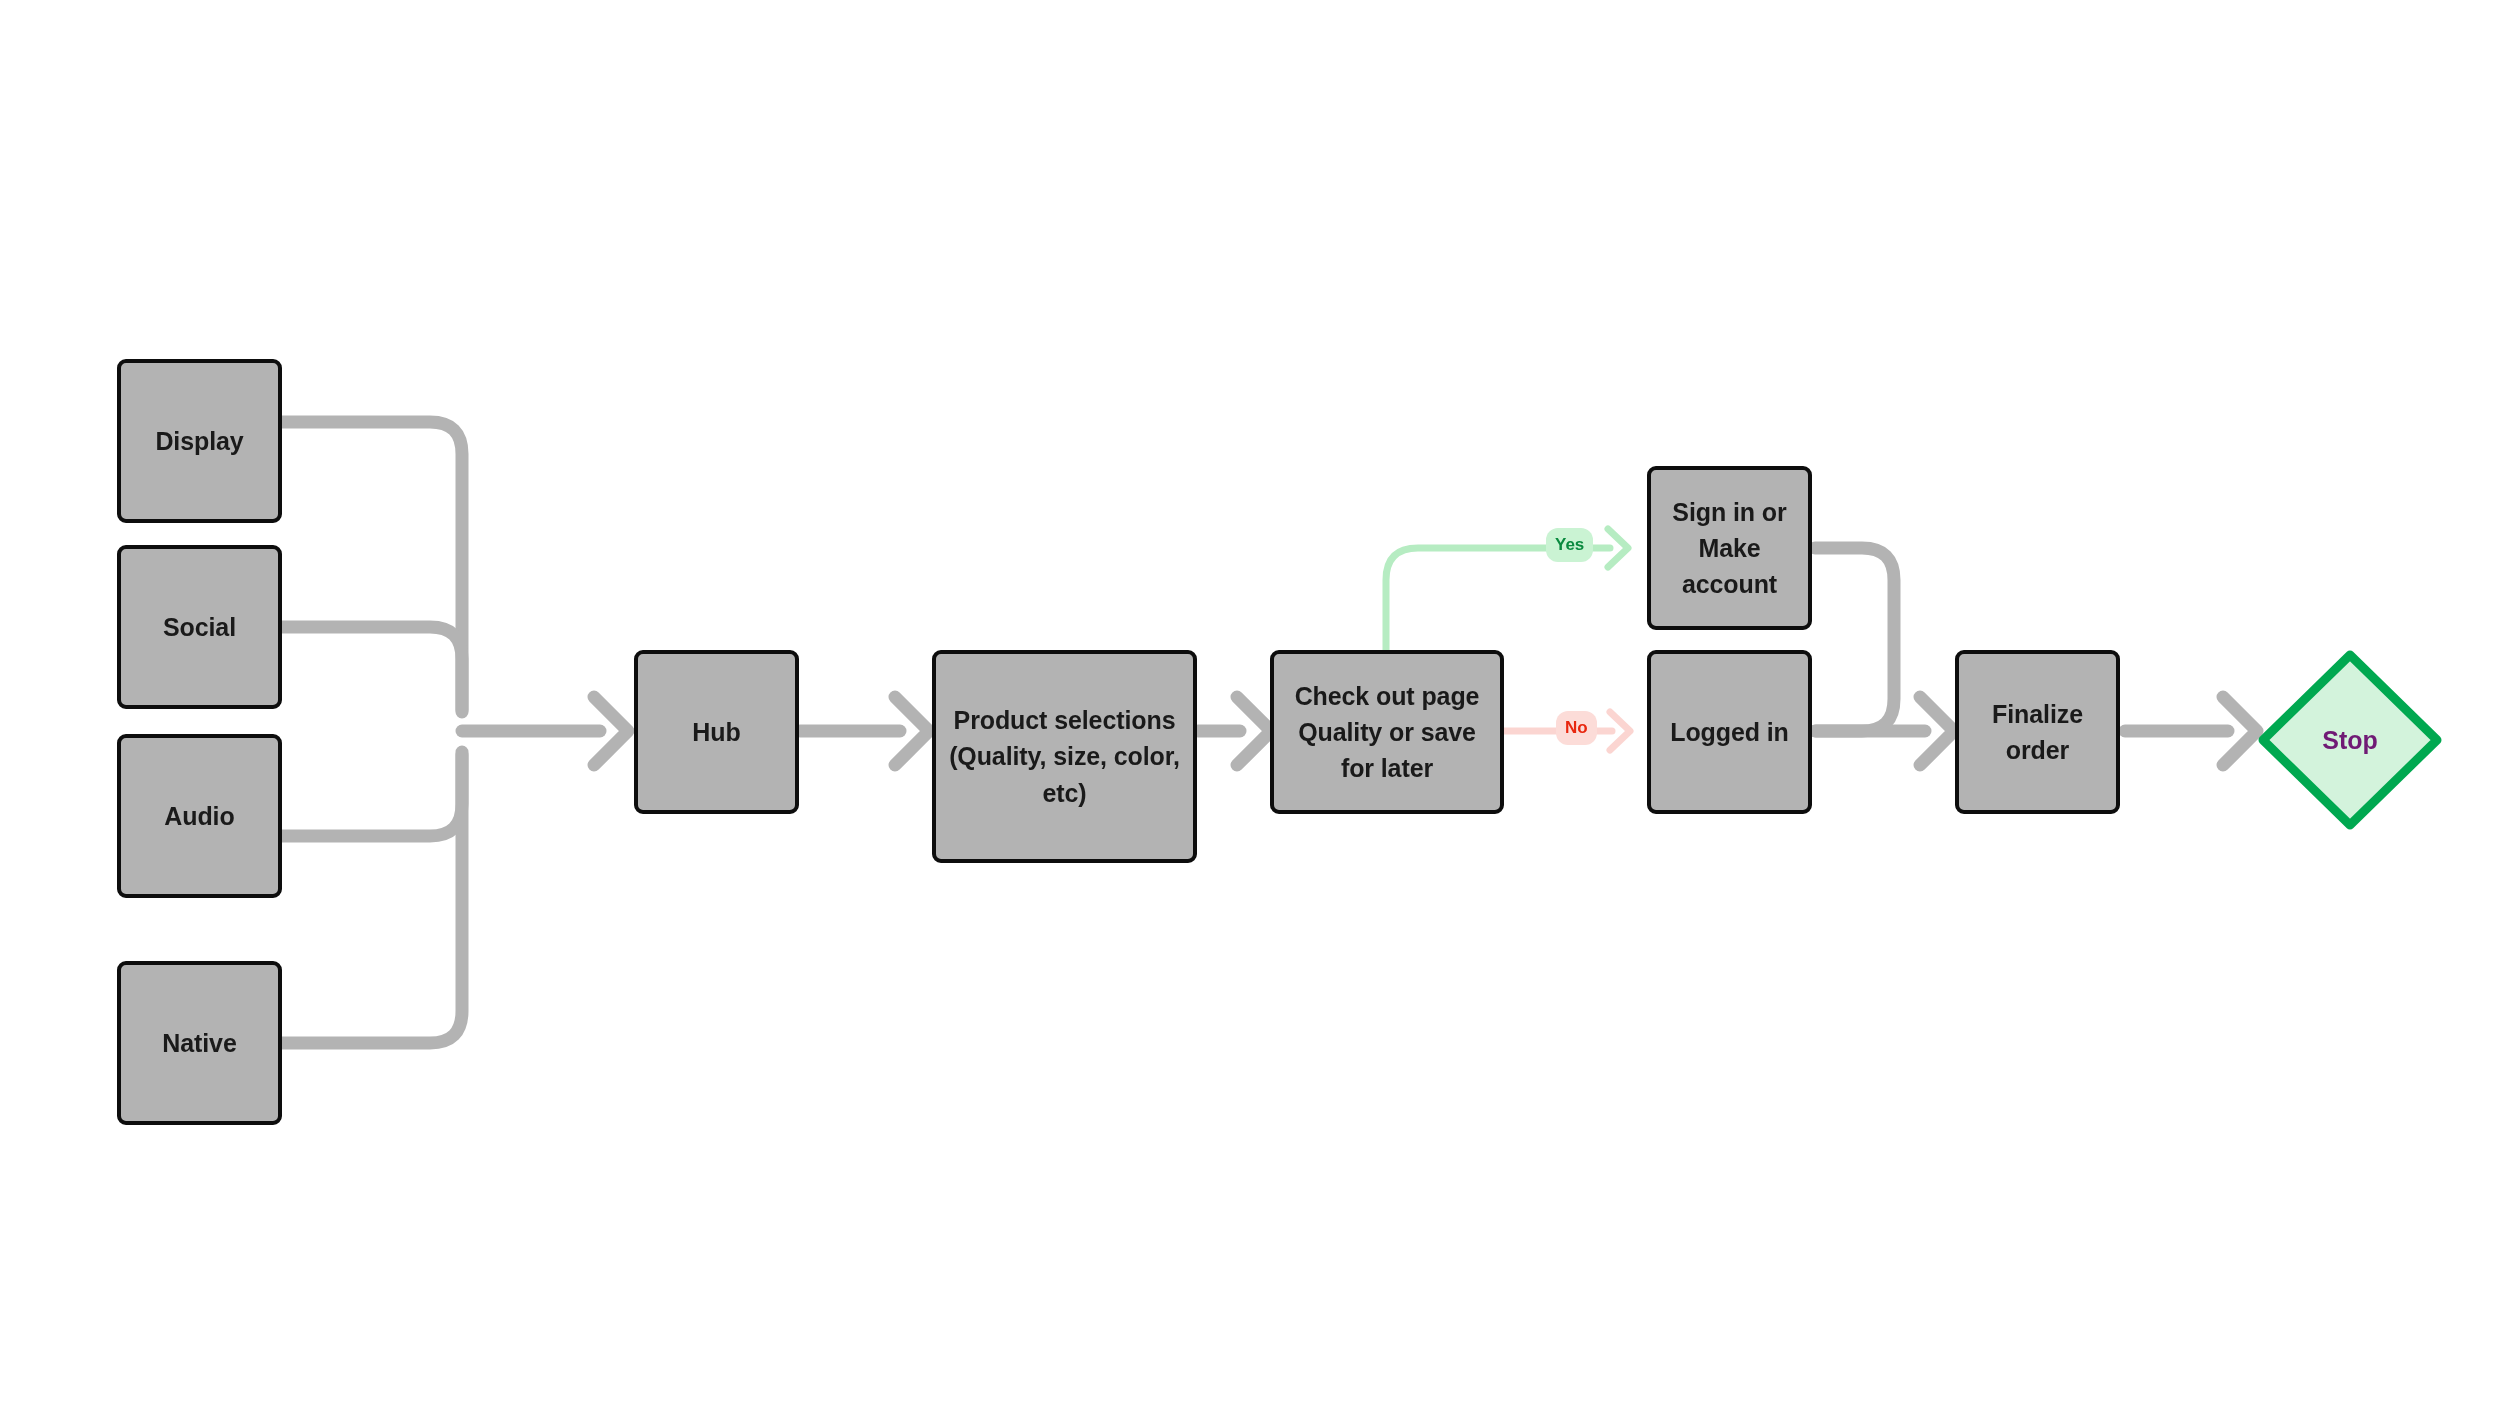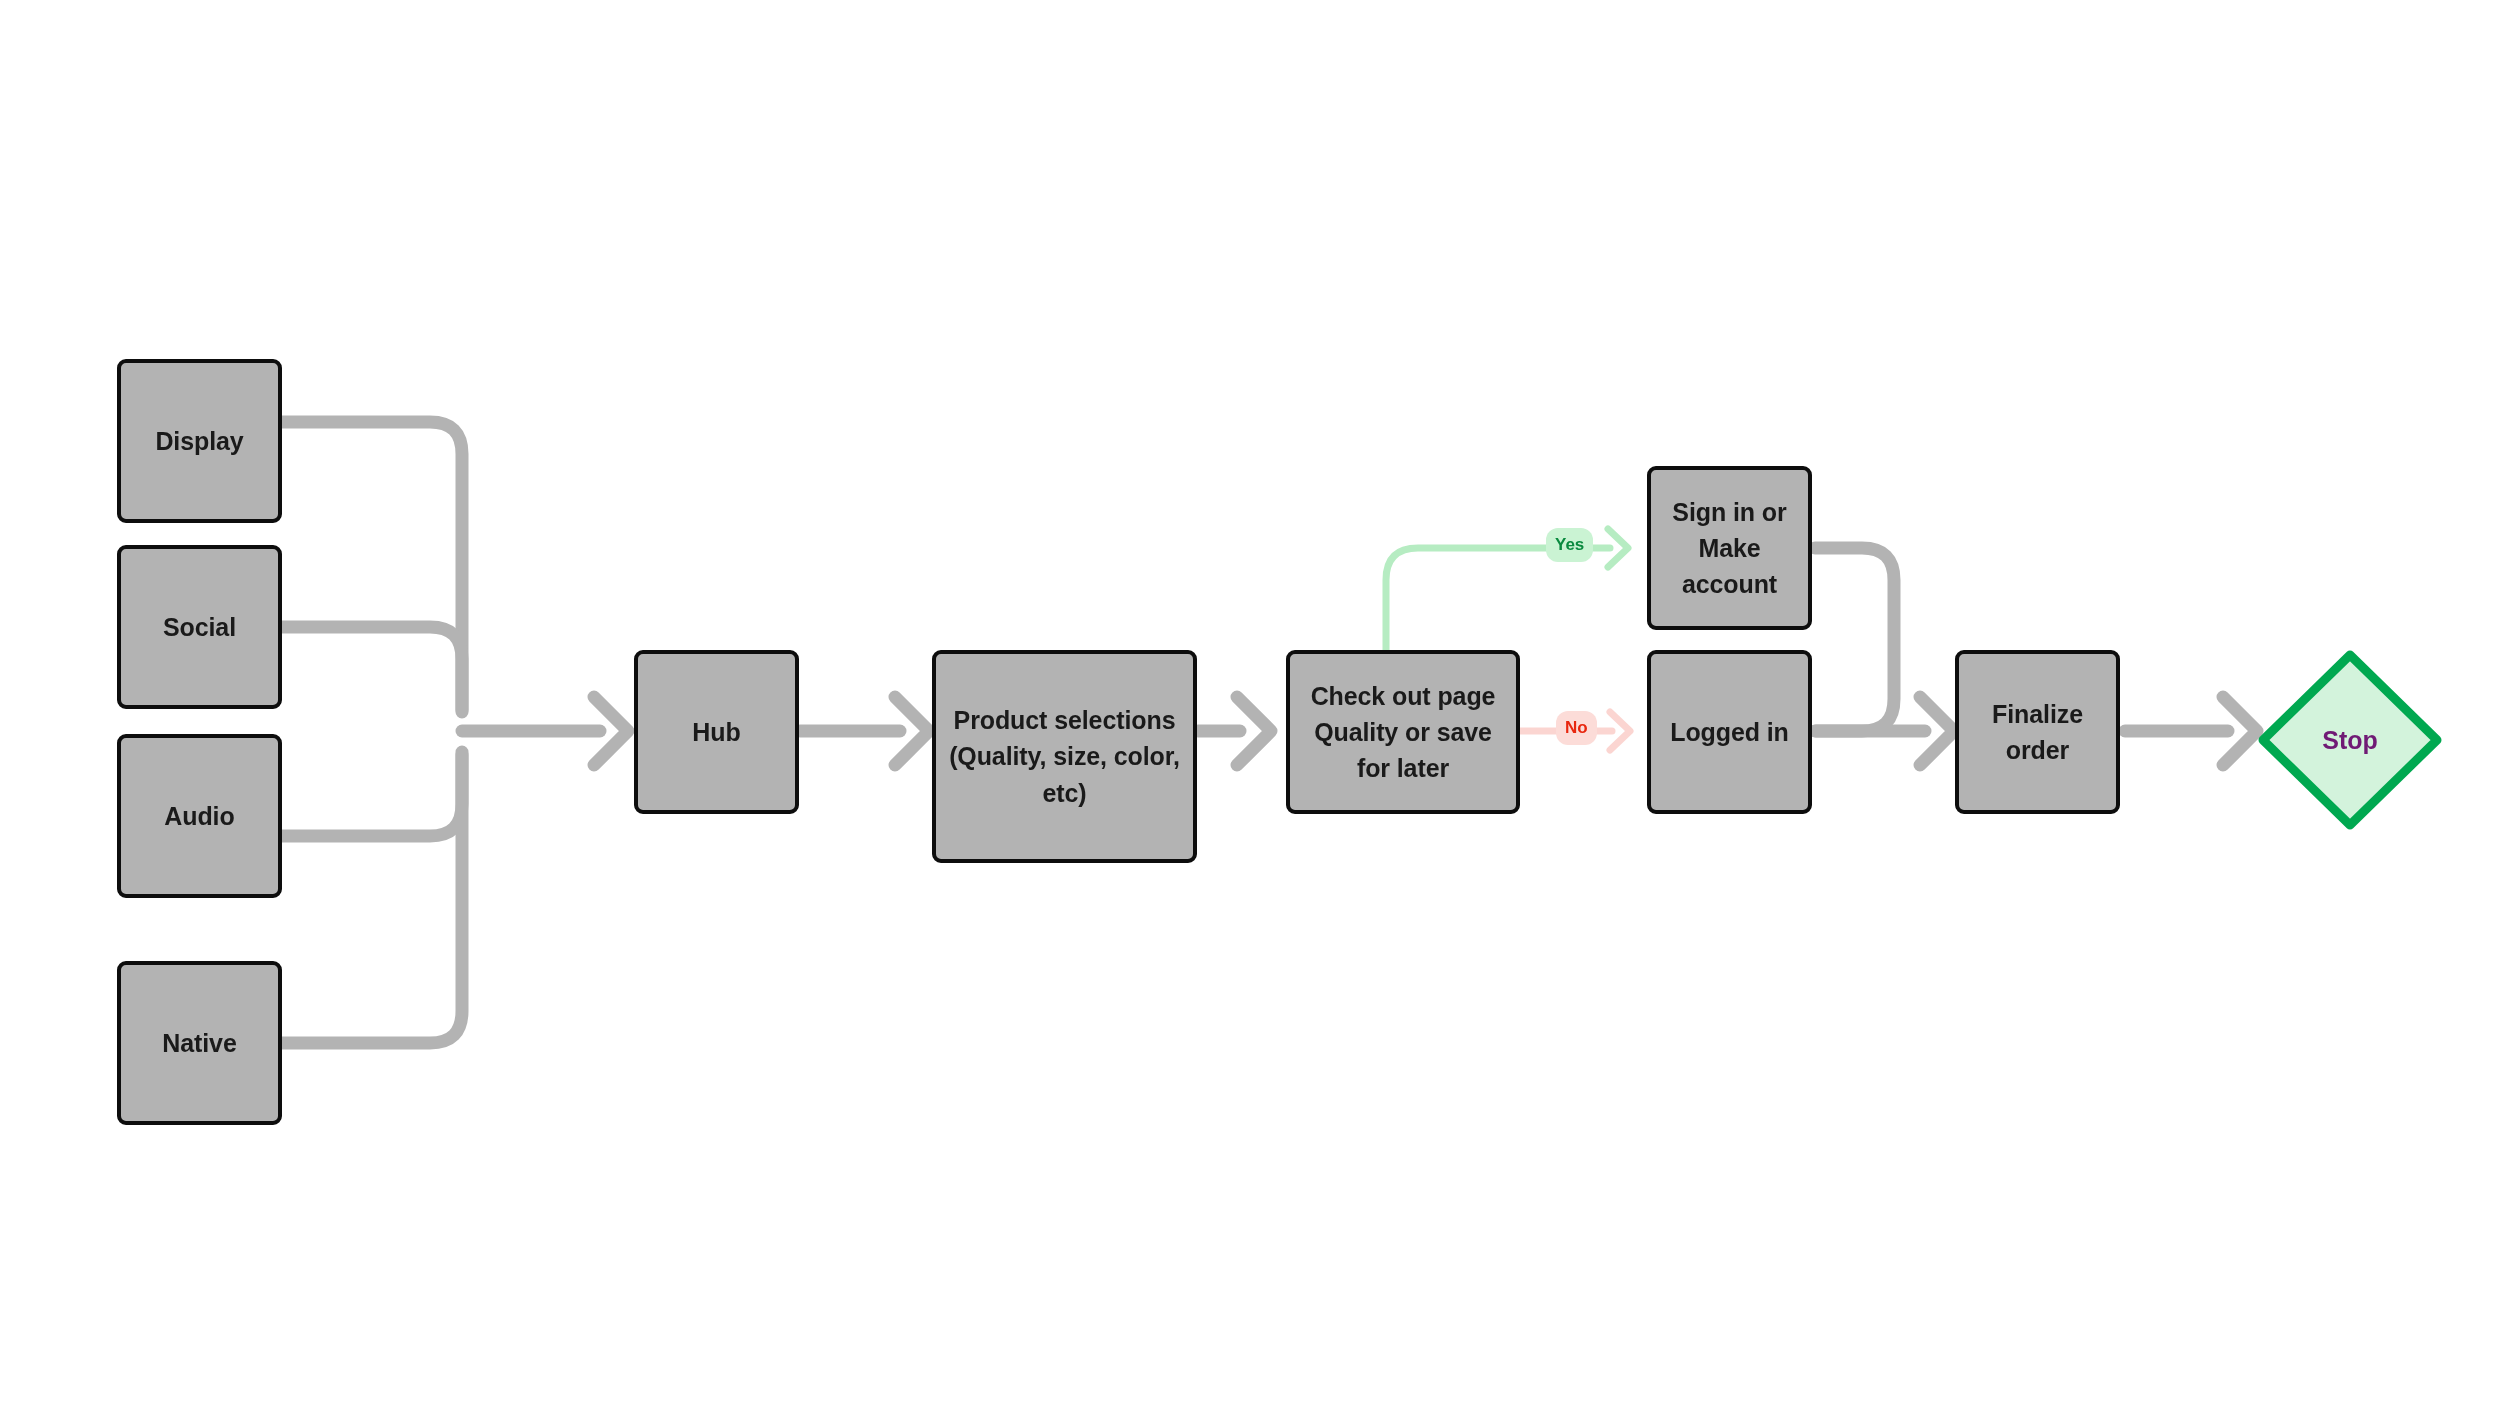--- a/index.html
+++ b/index.html
@@ -164,21 +164,21 @@
   </div>
 
   <div class="node" style="left:634px; top:650px; width:165px; height:164px;">
     <span class="node-label">Hub</span>
   </div>
 
   <div class="node" style="left:932px; top:650px; width:265px; height:213px;">
     <span class="node-label">Product selections (Quality, size, color, etc)</span>
   </div>
 
-  <div class="node" style="left:1270px; top:650px; width:234px; height:164px;margin-left:16px;">
+  <div class="node" style="left:1270px; top:650px; width:234px; height:164px;">
     <span class="node-label">Check out page Quality or save for later</span>
   </div>
 
   <div class="node" style="left:1647px; top:466px; width:165px; height:164px;">
     <span class="node-label">Sign in or Make account</span>
   </div>
 
   <div class="node" style="left:1647px; top:650px; width:165px; height:164px;">
     <span class="node-label">Logged in</span>
   </div>

